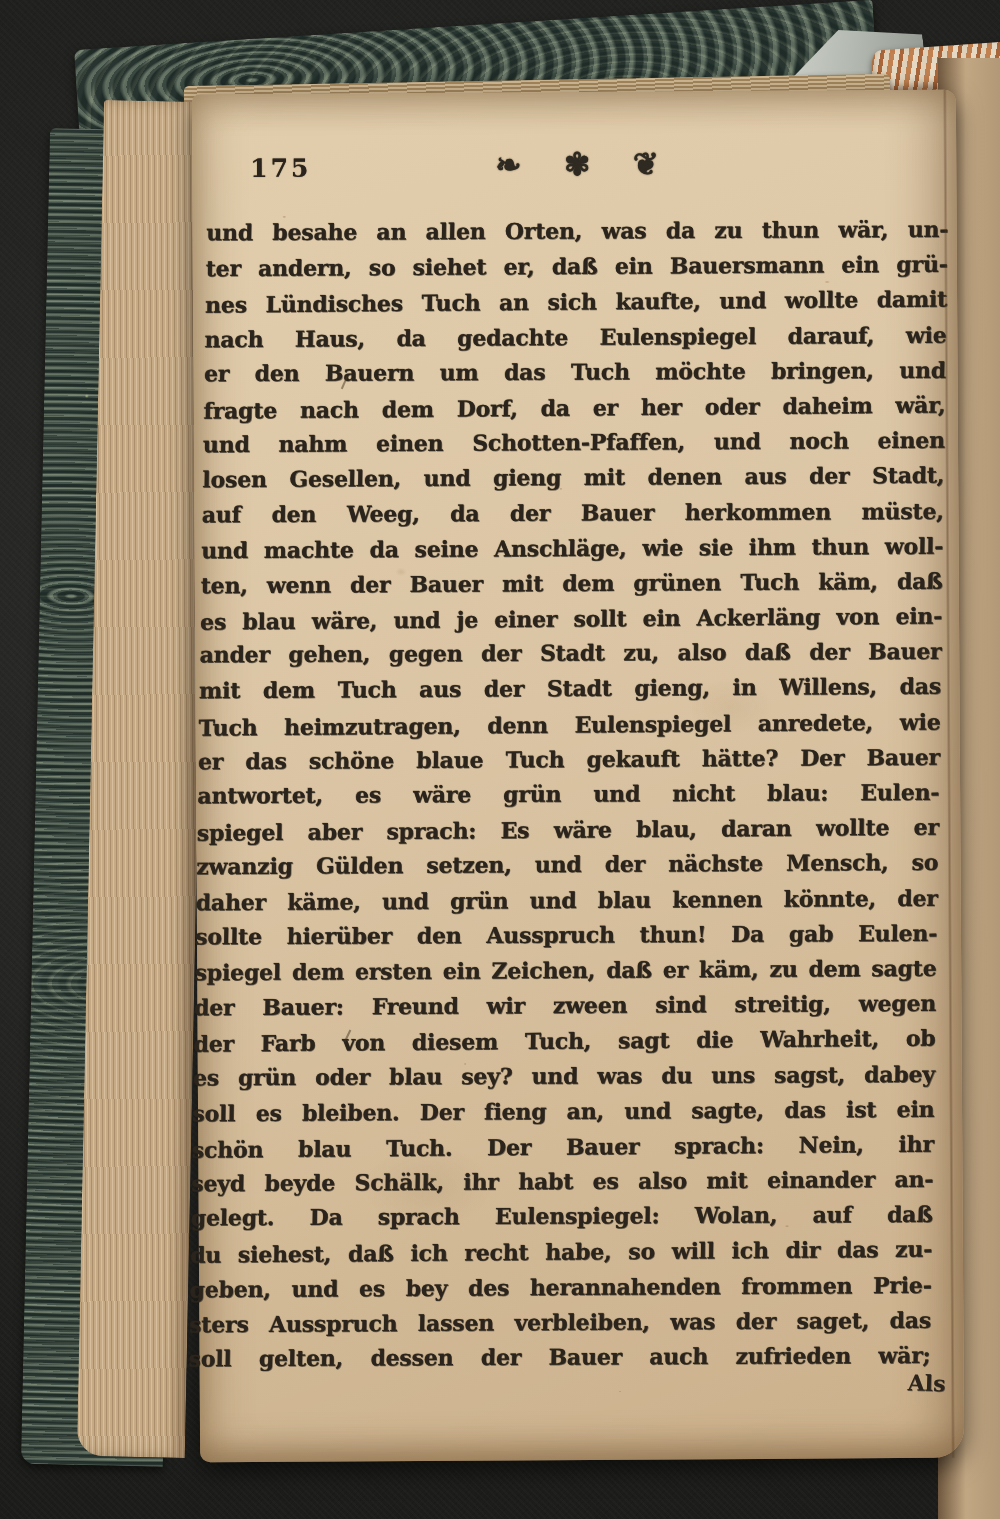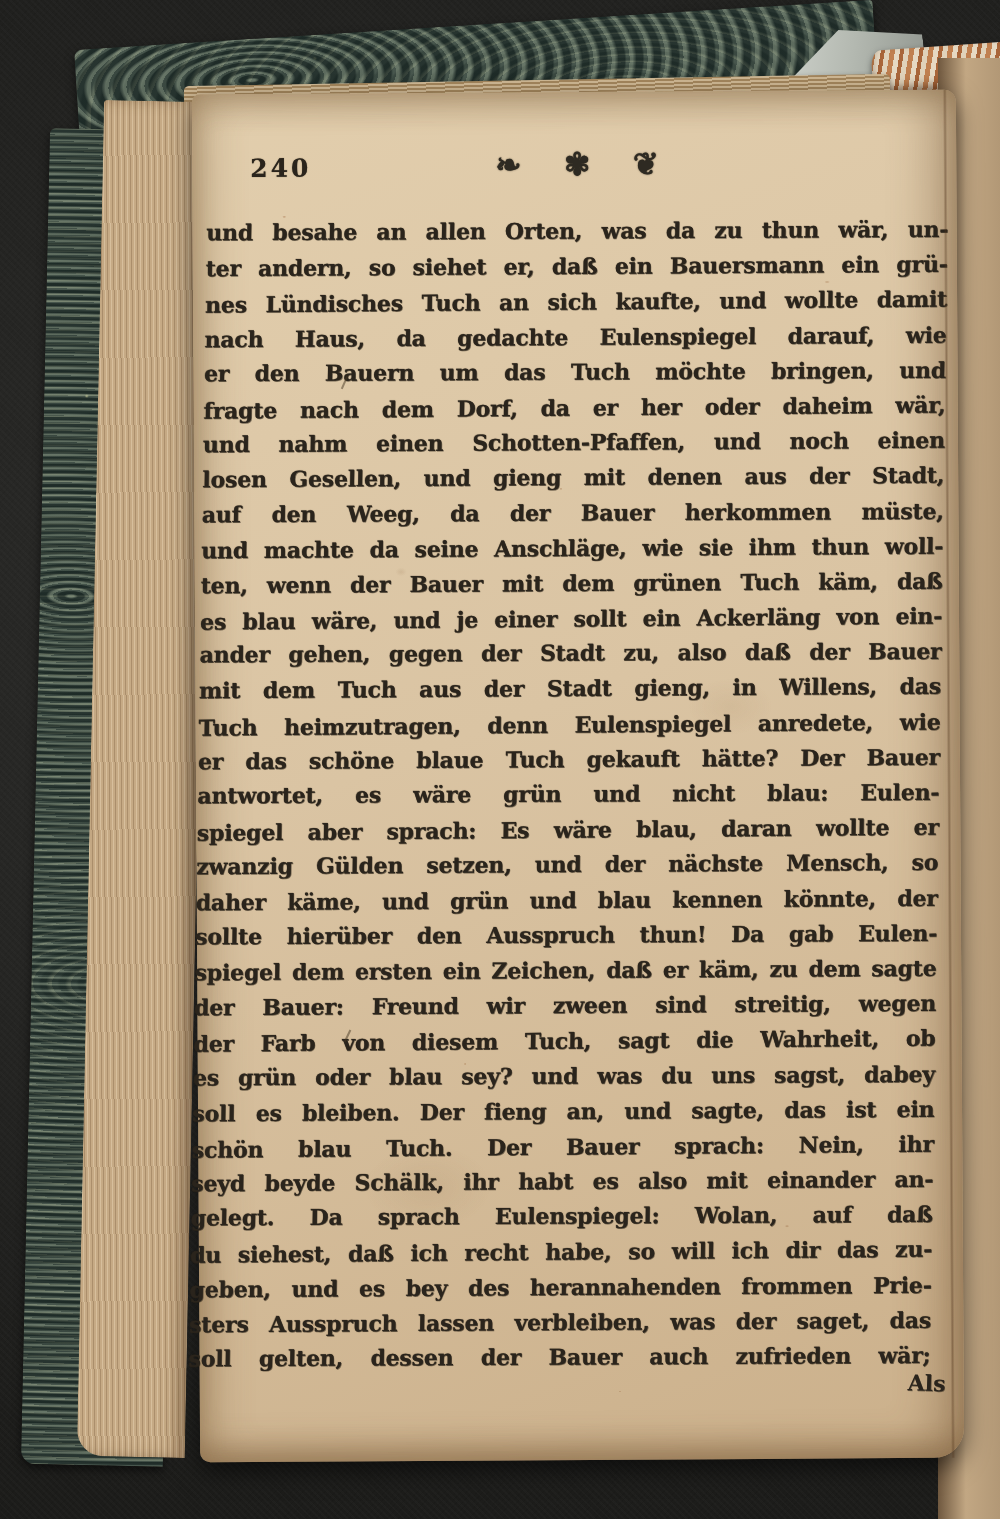--- a/index.html
+++ b/index.html
@@ -140,21 +140,21 @@
   <div class="headband"></div>
 
   <div class="edge-top"></div>
   <div class="edge-left"></div>
   <div class="facing"></div>
 
   <div class="page">
     <div class="specks"></div>
 
     <div class="header-row">
-      <span class="pagenum">240</span>
+      <span class="pagenum">175</span>
       <span class="ornament">❧ ✾ ❦</span>
     </div>
 
     <div class="lines">
         <div class="text-line">und besahe an allen Orten, was da zu thun wär, un-</div>
         <div class="text-line">ter andern, so siehet er, daß ein Bauersmann ein grü-</div>
         <div class="text-line">nes Lündisches Tuch an sich kaufte, und wollte damit</div>
         <div class="text-line">nach Haus, da gedachte Eulenspiegel darauf, wie</div>
         <div class="text-line">er den Bauern um das Tuch möchte bringen, und</div>
         <div class="text-line">fragte nach dem Dorf, da er her oder daheim wär,</div>

